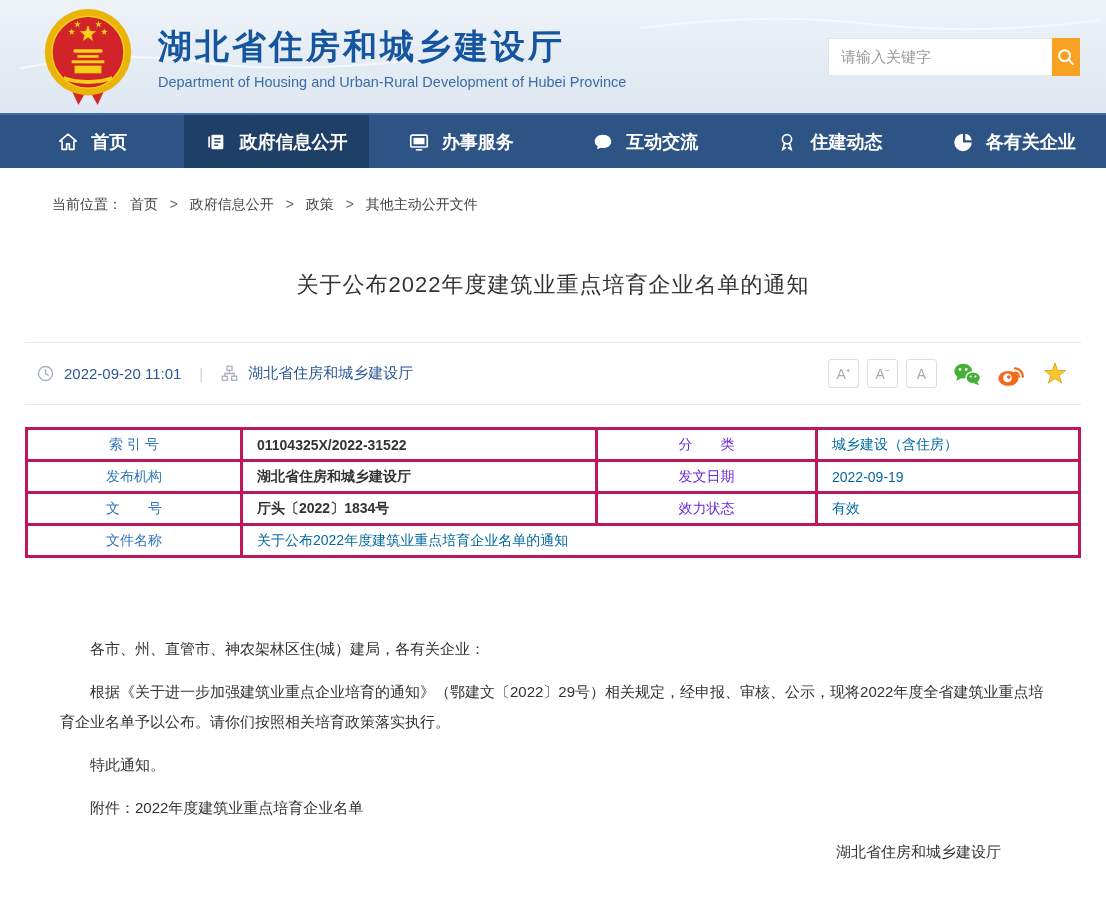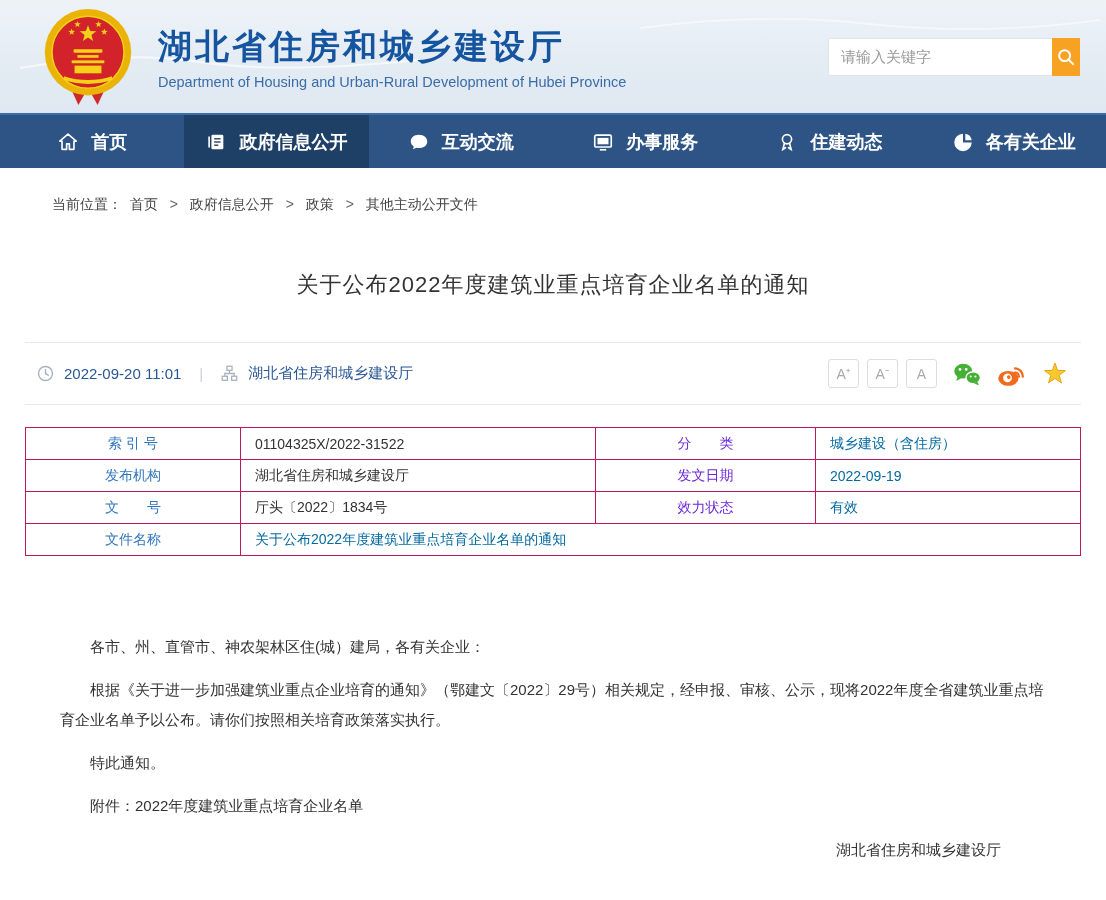--- a/index.html
+++ b/index.html
@@ -48,24 +48,24 @@
   .meta-left { display: flex; align-items: center; gap: 10px; color: #2a5796; font-size: 15px; }
   .meta-left .pipe { color: #c9d2dc; margin: 0 8px; }
   .meta-right { display: flex; align-items: center; gap: 8px; }
   .fontsize-btn { width: 31px; height: 29px; border: 1px solid #ddd; border-radius: 3px;
     background: #fff; color: #aaa; font-size: 14px; cursor: pointer; line-height: 1;
     font-family: "Liberation Sans", sans-serif; }
   .share-icon { width: 28px; height: 26px; margin-left: 8px; cursor: pointer; }
 
   
   .meta-table { width: 100%; border-collapse: collapse; margin-top: 22px; font-size: 14px; }
-  .meta-table td { border: 1px solid #be185d; height: 32px; padding: 0 14px; }
+  .meta-table td { border: 3px solid #be185d; height: 32px; padding: 0 14px; }
   .meta-table td.lbl { width: 215px; text-align: center; color: #3176bd; padding: 0; }
   .meta-table td.lbl2 { width: 220px; text-align: center; color: #6d28d9; padding: 0; }
-  .meta-table td.val { width: 355px; color: #333; }
+  .meta-table td.val { width: 355px; color: #333; font-weight: bold; }
   .meta-table td.val2 { color: #0369a1; }
 
   
   .doc-body { padding: 76px 35px 0 35px; font-size: 15px; line-height: 2; color: #333; }
   .doc-body p { text-indent: 2em; margin-bottom: 13px; }
   .doc-sign { text-align: right; padding-right: 45px; text-indent: 0 !important; margin-top: 14px; }
   .doc-date { text-align: right; padding-right: 45px; text-indent: 0 !important; margin-top: 28px; }
 </style>
 </head>
 <body>
@@ -122,31 +122,31 @@
       <path d="M4.5 6 v12" stroke="#fff" stroke-width="1.8"></path>
       <rect x="7" y="4" width="13" height="16" rx="1.5" fill="#fff"></rect>
       <line x1="10" y1="8.5" x2="17" y2="8.5" stroke="#1e3f66" stroke-width="1.5"></line>
       <line x1="10" y1="12" x2="17" y2="12" stroke="#1e3f66" stroke-width="1.5"></line>
       <line x1="10" y1="15.5" x2="14.5" y2="15.5" stroke="#1e3f66" stroke-width="1.5"></line>
     </svg>
     <span>政府信息公开</span>
   </a>
   <a class="nav-item">
     <svg class="nav-icon" viewBox="0 0 24 24">
-      <path d="M12 4 C6.5 4 3 7.2 3 11.2 c0 2.3 1.2 4.3 3.2 5.6 L5.5 20 l3.8 -1.7 c0.9 0.2 1.8 0.3 2.7 0.3 c5.5 0 9 -3.2 9 -7.2 S17.5 4 12 4 Z" fill="#fff"></path>
-    </svg>
-    <span>互动交流</span>
-  </a>
-  <a class="nav-item">
-    <svg class="nav-icon" viewBox="0 0 24 24">
       <rect x="3" y="4.5" width="18" height="13" rx="1.5" fill="none" stroke="#fff" stroke-width="1.8"></rect>
       <rect x="6" y="7.5" width="12" height="7" fill="#fff"></rect>
       <line x1="8.5" y1="20.5" x2="15.5" y2="20.5" stroke="#fff" stroke-width="1.8"></line>
     </svg>
     <span>办事服务</span>
+  </a>
+  <a class="nav-item">
+    <svg class="nav-icon" viewBox="0 0 24 24">
+      <path d="M12 4 C6.5 4 3 7.2 3 11.2 c0 2.3 1.2 4.3 3.2 5.6 L5.5 20 l3.8 -1.7 c0.9 0.2 1.8 0.3 2.7 0.3 c5.5 0 9 -3.2 9 -7.2 S17.5 4 12 4 Z" fill="#fff"></path>
+    </svg>
+    <span>互动交流</span>
   </a>
   <a class="nav-item">
     <svg class="nav-icon" viewBox="0 0 24 24">
       <circle cx="12" cy="9" r="5" fill="none" stroke="#fff" stroke-width="1.8"></circle>
       <path d="M9.2 13.3 L7.5 20 l2.8 -1.8 M14.8 13.3 L16.5 20 l-2.8 -1.8" stroke="#fff" stroke-width="1.8" fill="none" stroke-linecap="round"></path>
     </svg>
     <span>住建动态</span>
   </a>
   <a class="nav-item">
     <svg class="nav-icon" viewBox="0 0 24 24">

